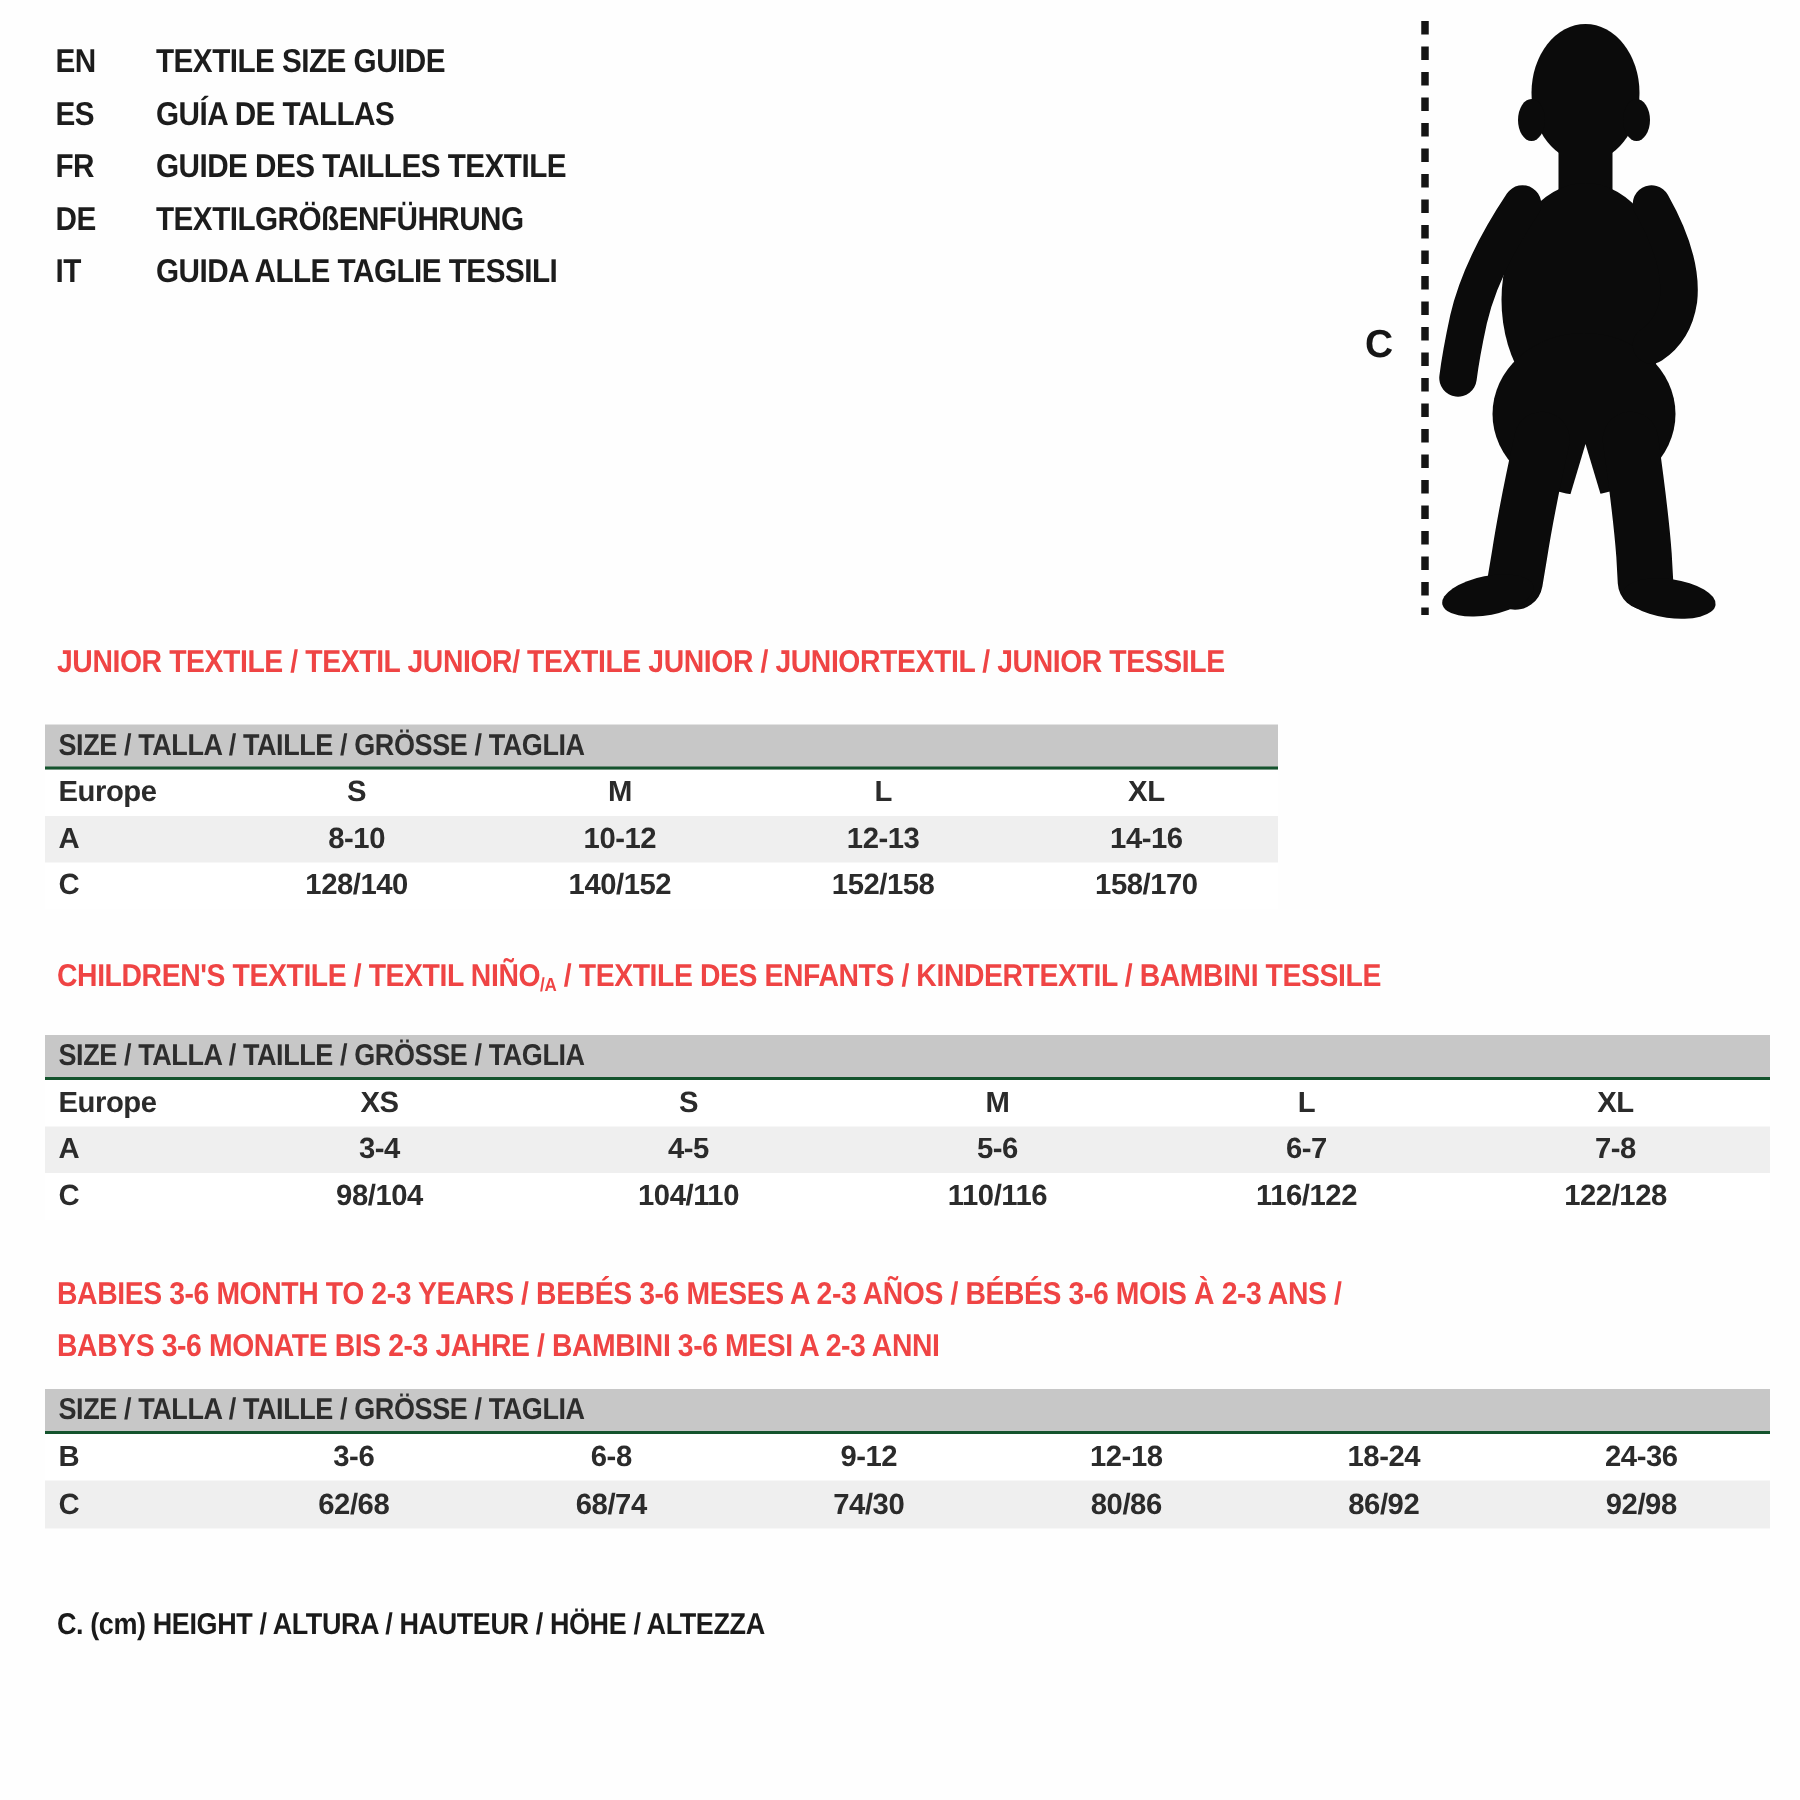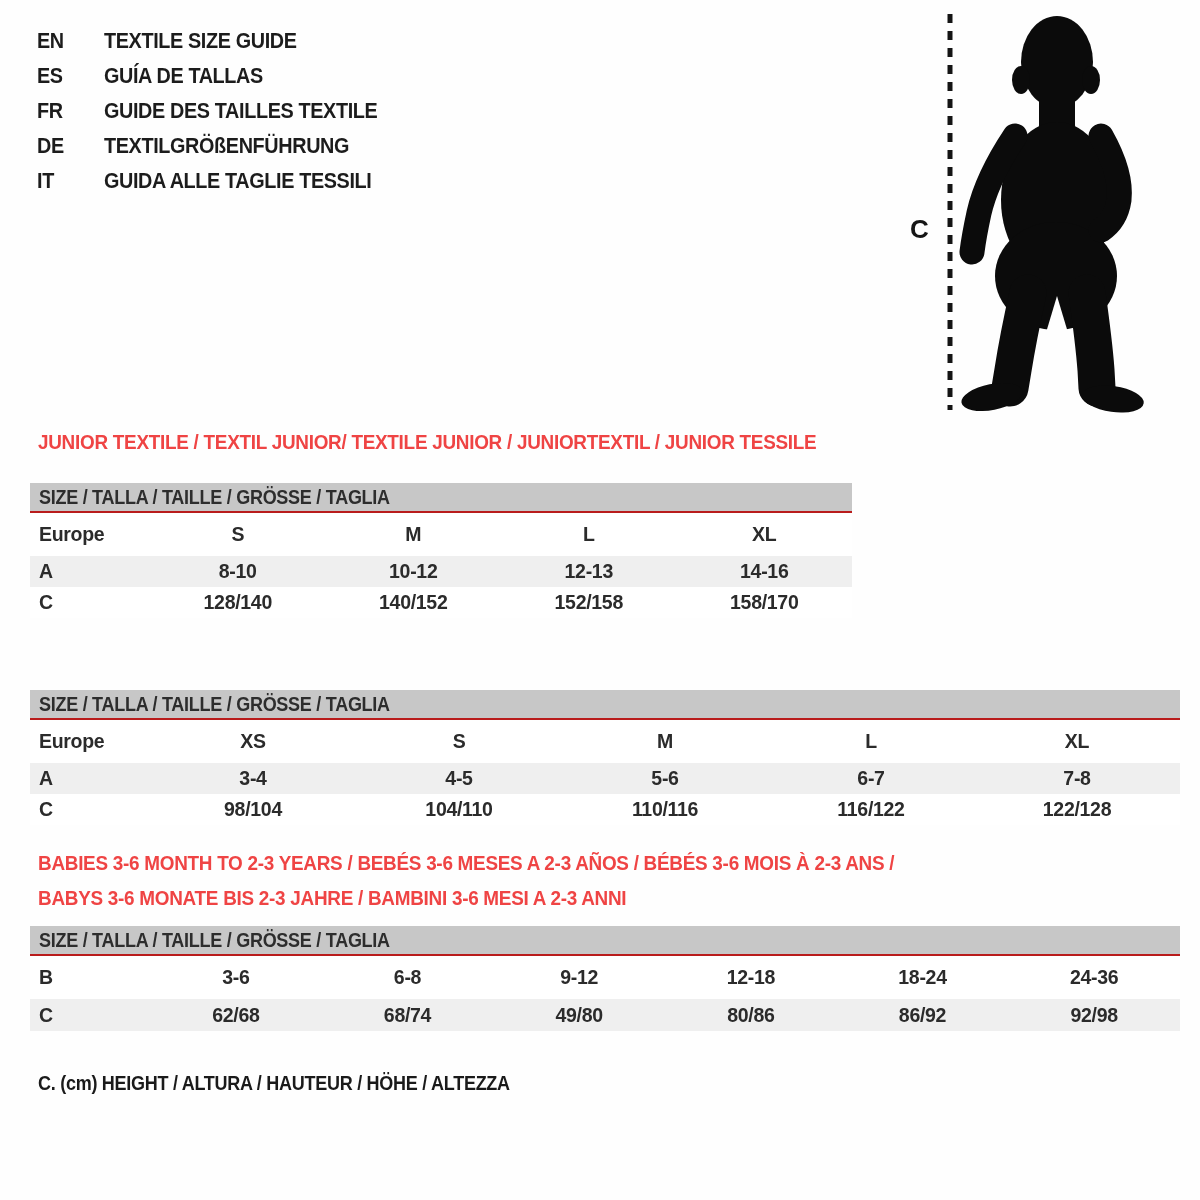--- a/index.html
+++ b/index.html
@@ -28,27 +28,27 @@
 
   
   .sec-heading{
     font-size:21px;font-weight:bold;letter-spacing:-.3px;color:#ef4444;white-space:nowrap;
   }
   .sub{font-size:.6em;vertical-align:-.28em;font-weight:bold;}
 
   
   .size-table{background:#ffffff;}
   .t-bar{
-    height:30px;background:var(--header-bar,#c7c7c7);border-bottom:2px solid #b91c1c;
+    height:30px;background:var(--header-bar,#c7c7c7);border-bottom:2px solid #14532d;
     display:flex;align-items:center;padding-left:9px;box-sizing:border-box;
     font-size:20px;font-weight:bold;color:#2d2d2d;letter-spacing:-.3px;
   }
   .t-row{display:flex;align-items:center;font-size:19.5px;font-weight:bold;
          letter-spacing:-.3px;color:#2b2b2b;}
-  .t-row.sizes{height:43px;}
+  .t-row.sizes{height:31px;}
   .t-row.data{height:31px;}
   .t-row.shaded{background:var(--shaded-row,#efefef);}
   .t-label{width:120px;padding-left:9px;box-sizing:border-box;flex:0 0 auto;}
   .t-cell{flex:1 1 0;text-align:center;}
 
   
   .legend{left:38px;top:1066px;}
   .legend-line{
     height:35px;line-height:35px;font-size:20px;font-weight:bold;letter-spacing:-.3px;
     color:#1a1a1a;
@@ -125,20 +125,23 @@
     </div>
     <div class="t-row data">
       <span class="t-label">C</span>
       <span class="t-cell">128/140</span>
       <span class="t-cell">140/152</span>
       <span class="t-cell">152/158</span>
       <span class="t-cell">158/170</span>
     </div>
   </div>
 
+  <div class="abs sec-heading" style="left:38px;top:639px;">
+    <span class="cond"><span>CHILDREN'S TEXTILE / TEXTIL NIÑO</span><span class="sub">/A</span><span> / TEXTILE DES ENFANTS / KINDERTEXTIL / BAMBINI TESSILE</span></span>
+  </div>
   <div class="abs size-table" style="left:30px;top:690px;width:1150px;">
     <div class="t-bar">
       <span class="cond">SIZE / TALLA / TAILLE / GRÖSSE / TAGLIA</span>
     </div>
     <div class="t-row sizes">
       <span class="t-label">Europe</span>
       <span class="t-cell">XS</span>
       <span class="t-cell">S</span>
       <span class="t-cell">M</span>
       <span class="t-cell">L</span>
@@ -176,21 +179,21 @@
       <span class="t-cell">6-8</span>
       <span class="t-cell">9-12</span>
       <span class="t-cell">12-18</span>
       <span class="t-cell">18-24</span>
       <span class="t-cell">24-36</span>
     </div>
     <div class="t-row data shaded" style="height:32px;">
       <span class="t-label">C</span>
       <span class="t-cell">62/68</span>
       <span class="t-cell">68/74</span>
-      <span class="t-cell">49/80</span>
+      <span class="t-cell">74/30</span>
       <span class="t-cell">80/86</span>
       <span class="t-cell">86/92</span>
       <span class="t-cell">92/98</span>
     </div>
   </div>
 
   <div class="abs legend">
     <div class="legend-line">
       <span class="cond">C. (cm) HEIGHT / ALTURA / HAUTEUR / HÖHE / ALTEZZA</span>
     </div>

